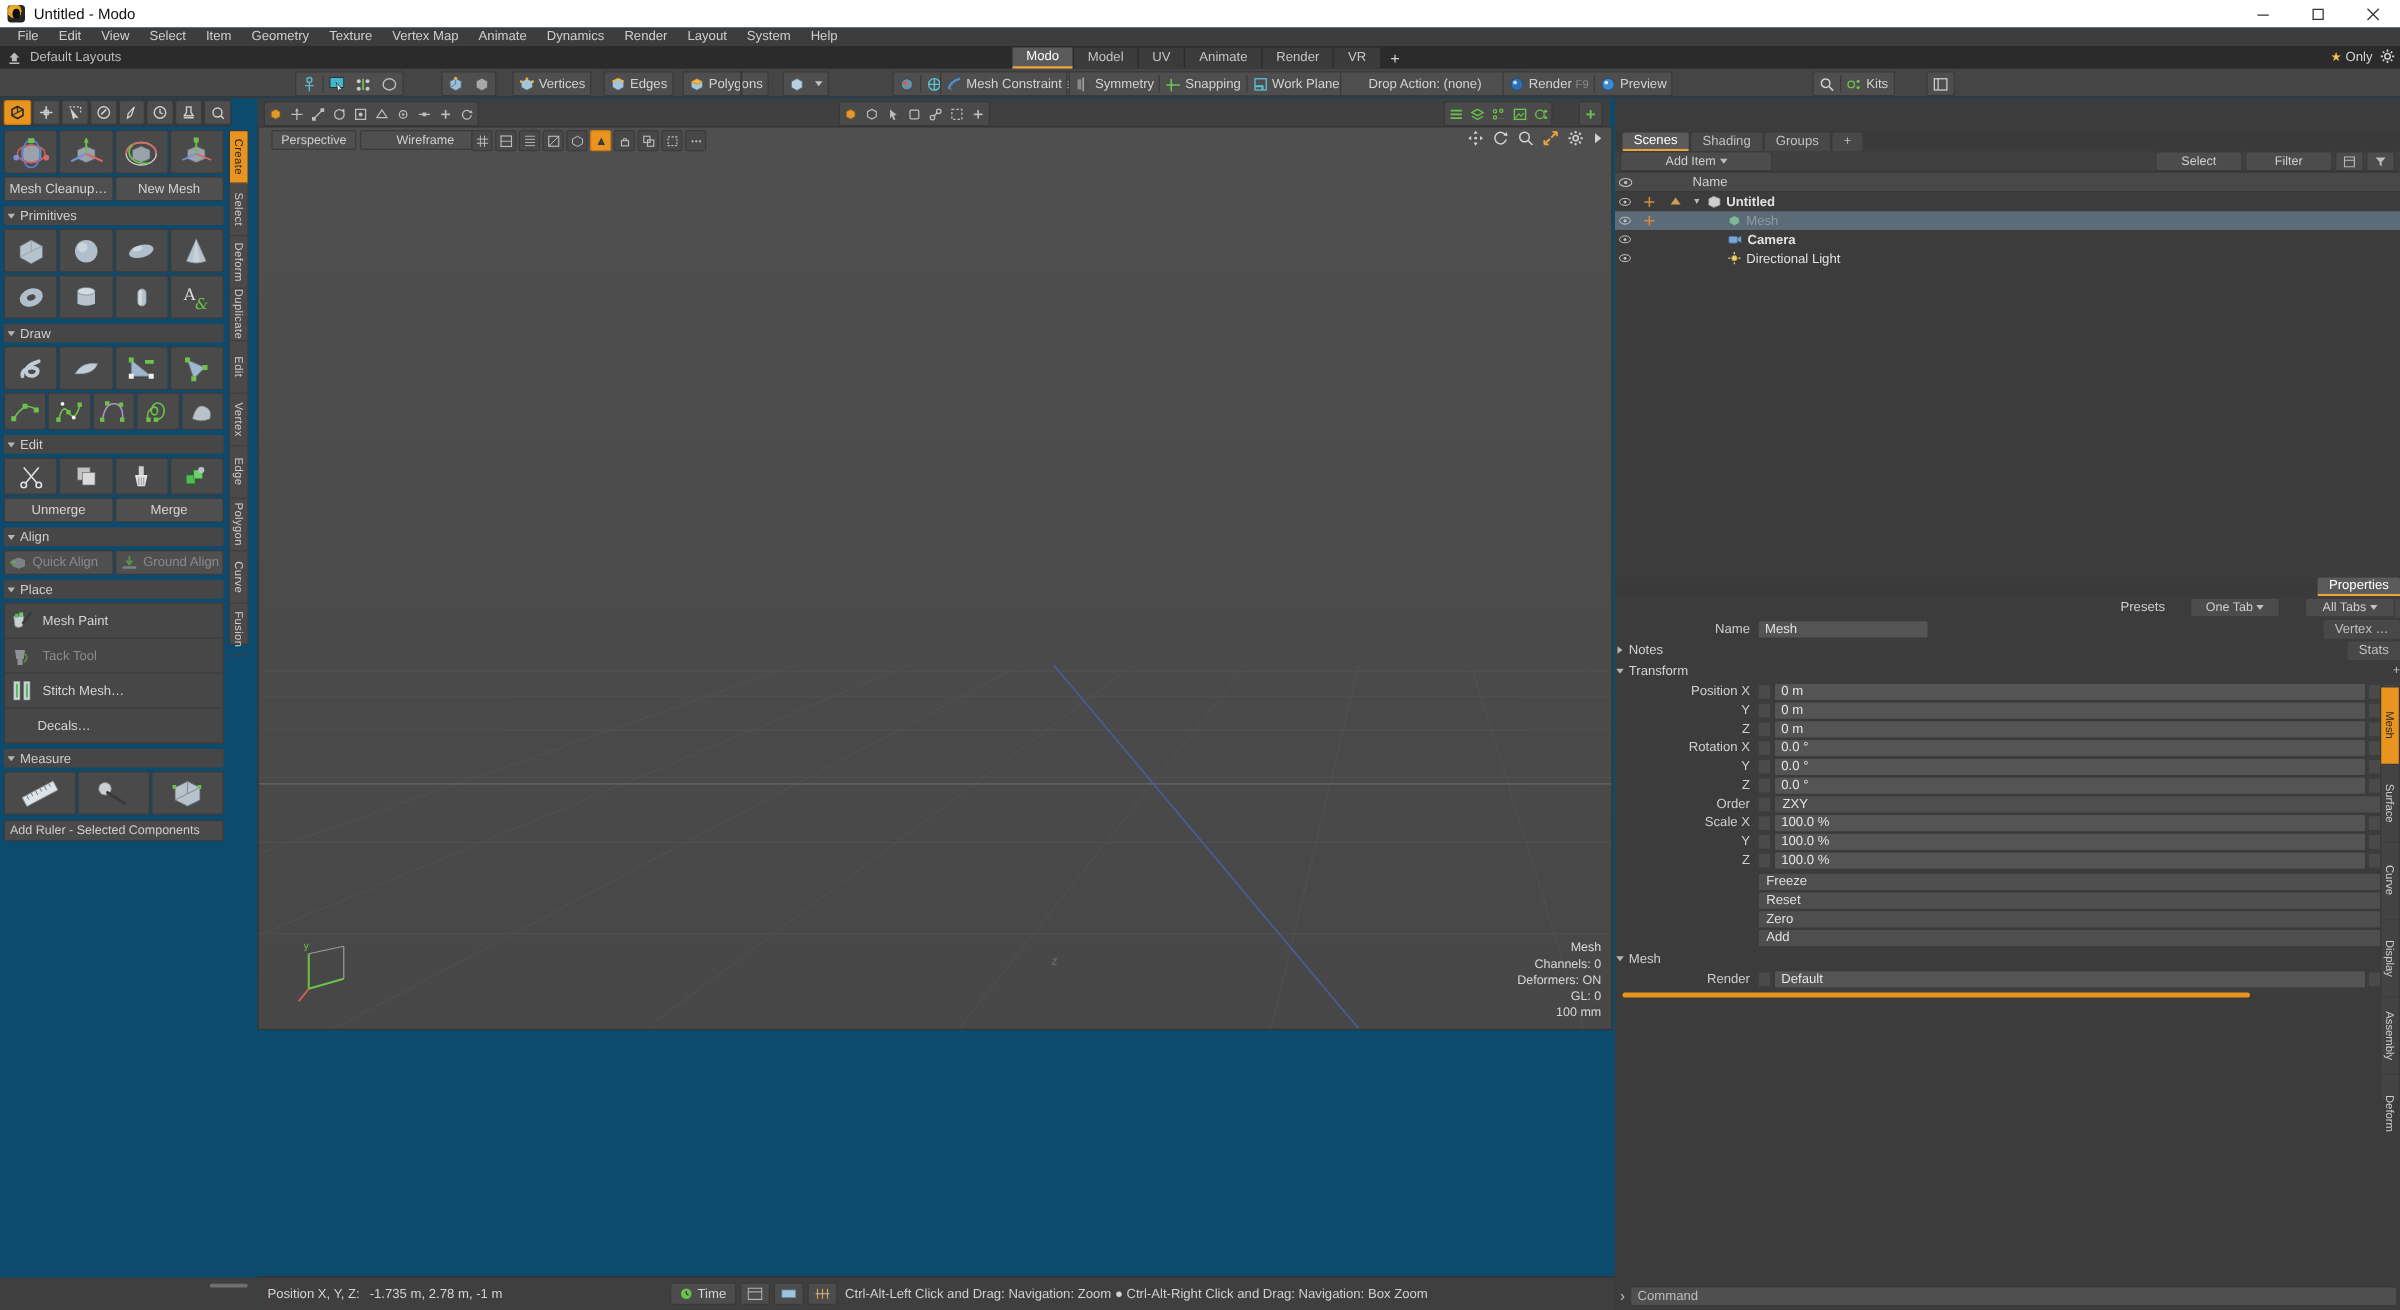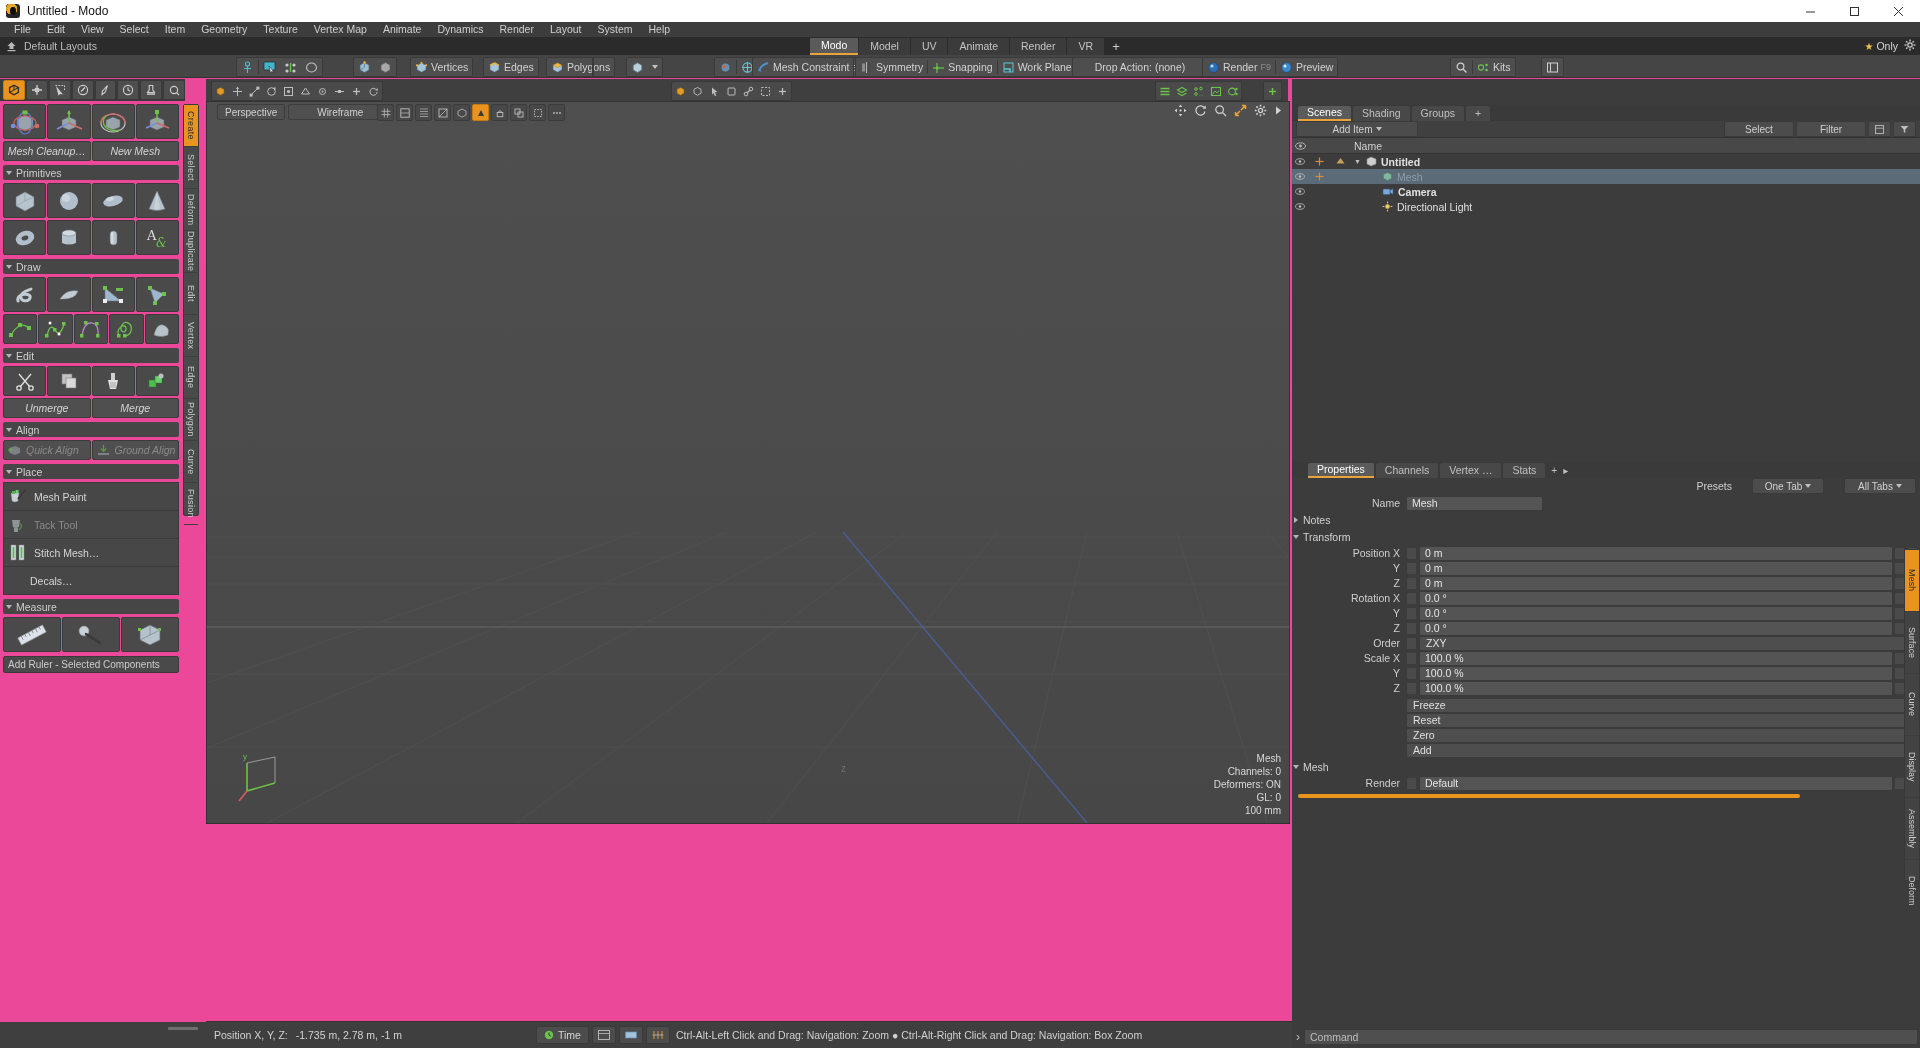--- a/index.html
+++ b/index.html
@@ -1,17 +1,17 @@
 <!DOCTYPE html>
 <html><head>
 <meta charset="utf-8">
 <style>
   html,body{margin:0;padding:0;background:#3a3a3a;}
   body{width:1920px;height:1048px;overflow:hidden;font-family:"Liberation Sans",sans-serif;font-size:11px;color:#c8c8c8;-webkit-font-smoothing:none;}
-  .app{position:relative;width:1920px;height:1048px;background:#ec4899;}
+  .app{position:relative;width:1920px;height:1048px;background:#0c4a6e;}
 
   
   .titlebar{position:absolute;left:0;top:0;width:1920px;height:22px;background:#ffffff;display:flex;align-items:center;}
   .tb-icon{width:14px;height:14px;margin-left:6px;margin-right:7px;border-radius:3px;background:radial-gradient(circle at 40% 35%, #f7c245 0%, #e09a15 45%, #2a2a2a 46%, #1c1c1c 100%);position:relative;}
   .tb-icon:after{content:"";position:absolute;left:4px;top:3px;width:6px;height:8px;border-radius:50%/60%;background:#0d0d0d;}
   .tb-title{color:#111;font-size:12px;}
   .tb-btns{position:absolute;right:0;top:0;height:22px;display:flex;}
   .tb-btn{width:44px;height:22px;display:flex;align-items:center;justify-content:center;color:#333;font-size:11px;}
 
   
@@ -43,21 +43,21 @@
   .vpbtn{width:17px;height:17px;display:flex;align-items:center;justify-content:center;}
   .lp-tabsbar{position:absolute;left:0;top:79px;width:182px;height:22px;background:#3a3a3a;display:flex;align-items:center;gap:1px;padding-left:3px;}
   .lp-tbtn{width:20px;height:18px;background:#4e4e4e;border:1px solid #3a3a3a;display:flex;align-items:center;justify-content:center;border-radius:2px;}
   .lp-tbtn.on{background:#e8941f;border-color:#c87a12;}
 
   .lp-body{position:absolute;left:3px;top:104px;width:176px;}
   .row{display:flex;gap:1px;margin-bottom:2px;}
   .cell{flex:1;height:33px;background:#4a4a4a;border:1px solid #3b3b3b;border-radius:2px;display:flex;align-items:center;justify-content:center;position:relative;}
   .cell.sm{height:28px;}
   .btnrow{display:flex;gap:1px;margin-bottom:3px;}
-  .wbtn{flex:1;height:18px;background:#4f4f4f;border:1px solid #3b3b3b;border-radius:2px;font-size:10.5px;color:#d5d5d5;display:flex;align-items:center;justify-content:center;font-style:italic;}
+  .wbtn{flex:1;height:18px;background:#4f4f4f;border:1px solid #3b3b3b;border-radius:2px;font-size:10.5px;color:#d5d5d5;display:flex;align-items:center;justify-content:center;}
   .wbtn.dis{color:#8a8a8a;}
   .wbtn.ico-left{justify-content:flex-start;padding-left:4px;gap:5px;}
   .sechead{height:15px;display:flex;align-items:center;gap:5px;background:#464646;border-radius:2px;margin:4px 0 3px 0;padding-left:4px;font-size:10.5px;color:#cfcfcf;}
   .tri{width:0;height:0;border-left:4px solid #b5b5b5;border-top:3px solid transparent;border-bottom:3px solid transparent;transform:rotate(90deg);}
   .listitem{height:27px;display:flex;align-items:center;gap:7px;background:#474747;border:1px solid #3b3b3b;border-top:none;font-size:10.5px;color:#d5d5d5;padding-left:4px;}
   .listitem.first{border-top:1px solid #3b3b3b;}
   .listitem.dis{color:#8b8b8b;}
   .tipbar{margin-top:4px;height:15px;background:#4a4a4a;border:1px solid #3b3b3b;border-radius:2px;font-size:10px;color:#cdcdcd;display:flex;align-items:center;padding-left:4px;}
 
   
@@ -1303,21 +1303,21 @@
                   <line x1="0.6" y1="5.5" x2="2.3" y2="5.5"></line>
                   <line x1="8.7" y1="5.5" x2="10.4" y2="5.5"></line>
                 </g>
               </svg>
             </span>
             <span>Directional Light</span>
           </div>
         </div>
       </div>
 
-    <div class="tabbar" style="margin-top:248px;padding-left:16px;" id="prop-tabs">
+    <div class="tabbar" style="margin-top:248px;padding-left:16px;flex-direction:column;" id="prop-tabs">
         <div class="ptab active">Properties</div>
         <div class="ptab">Channels</div>
         <div class="ptab">Vertex …</div>
         <div class="ptab">Stats</div>
         <div style="margin-left: 4px; color: rgb(192, 192, 192); font-size: 10px; line-height: 14px;">+</div>
         <div style="margin-left: 4px; color: rgb(192, 192, 192); font-size: 10px; line-height: 14px;">▸</div>
       </div>
 
     <div style="display:flex;align-items:center;height:14px;gap:20px;padding:1px 4px 1px 0;justify-content:flex-end;">
       <span style="font-size:10.5px;color:#cfcfcf;">Presets</span>

